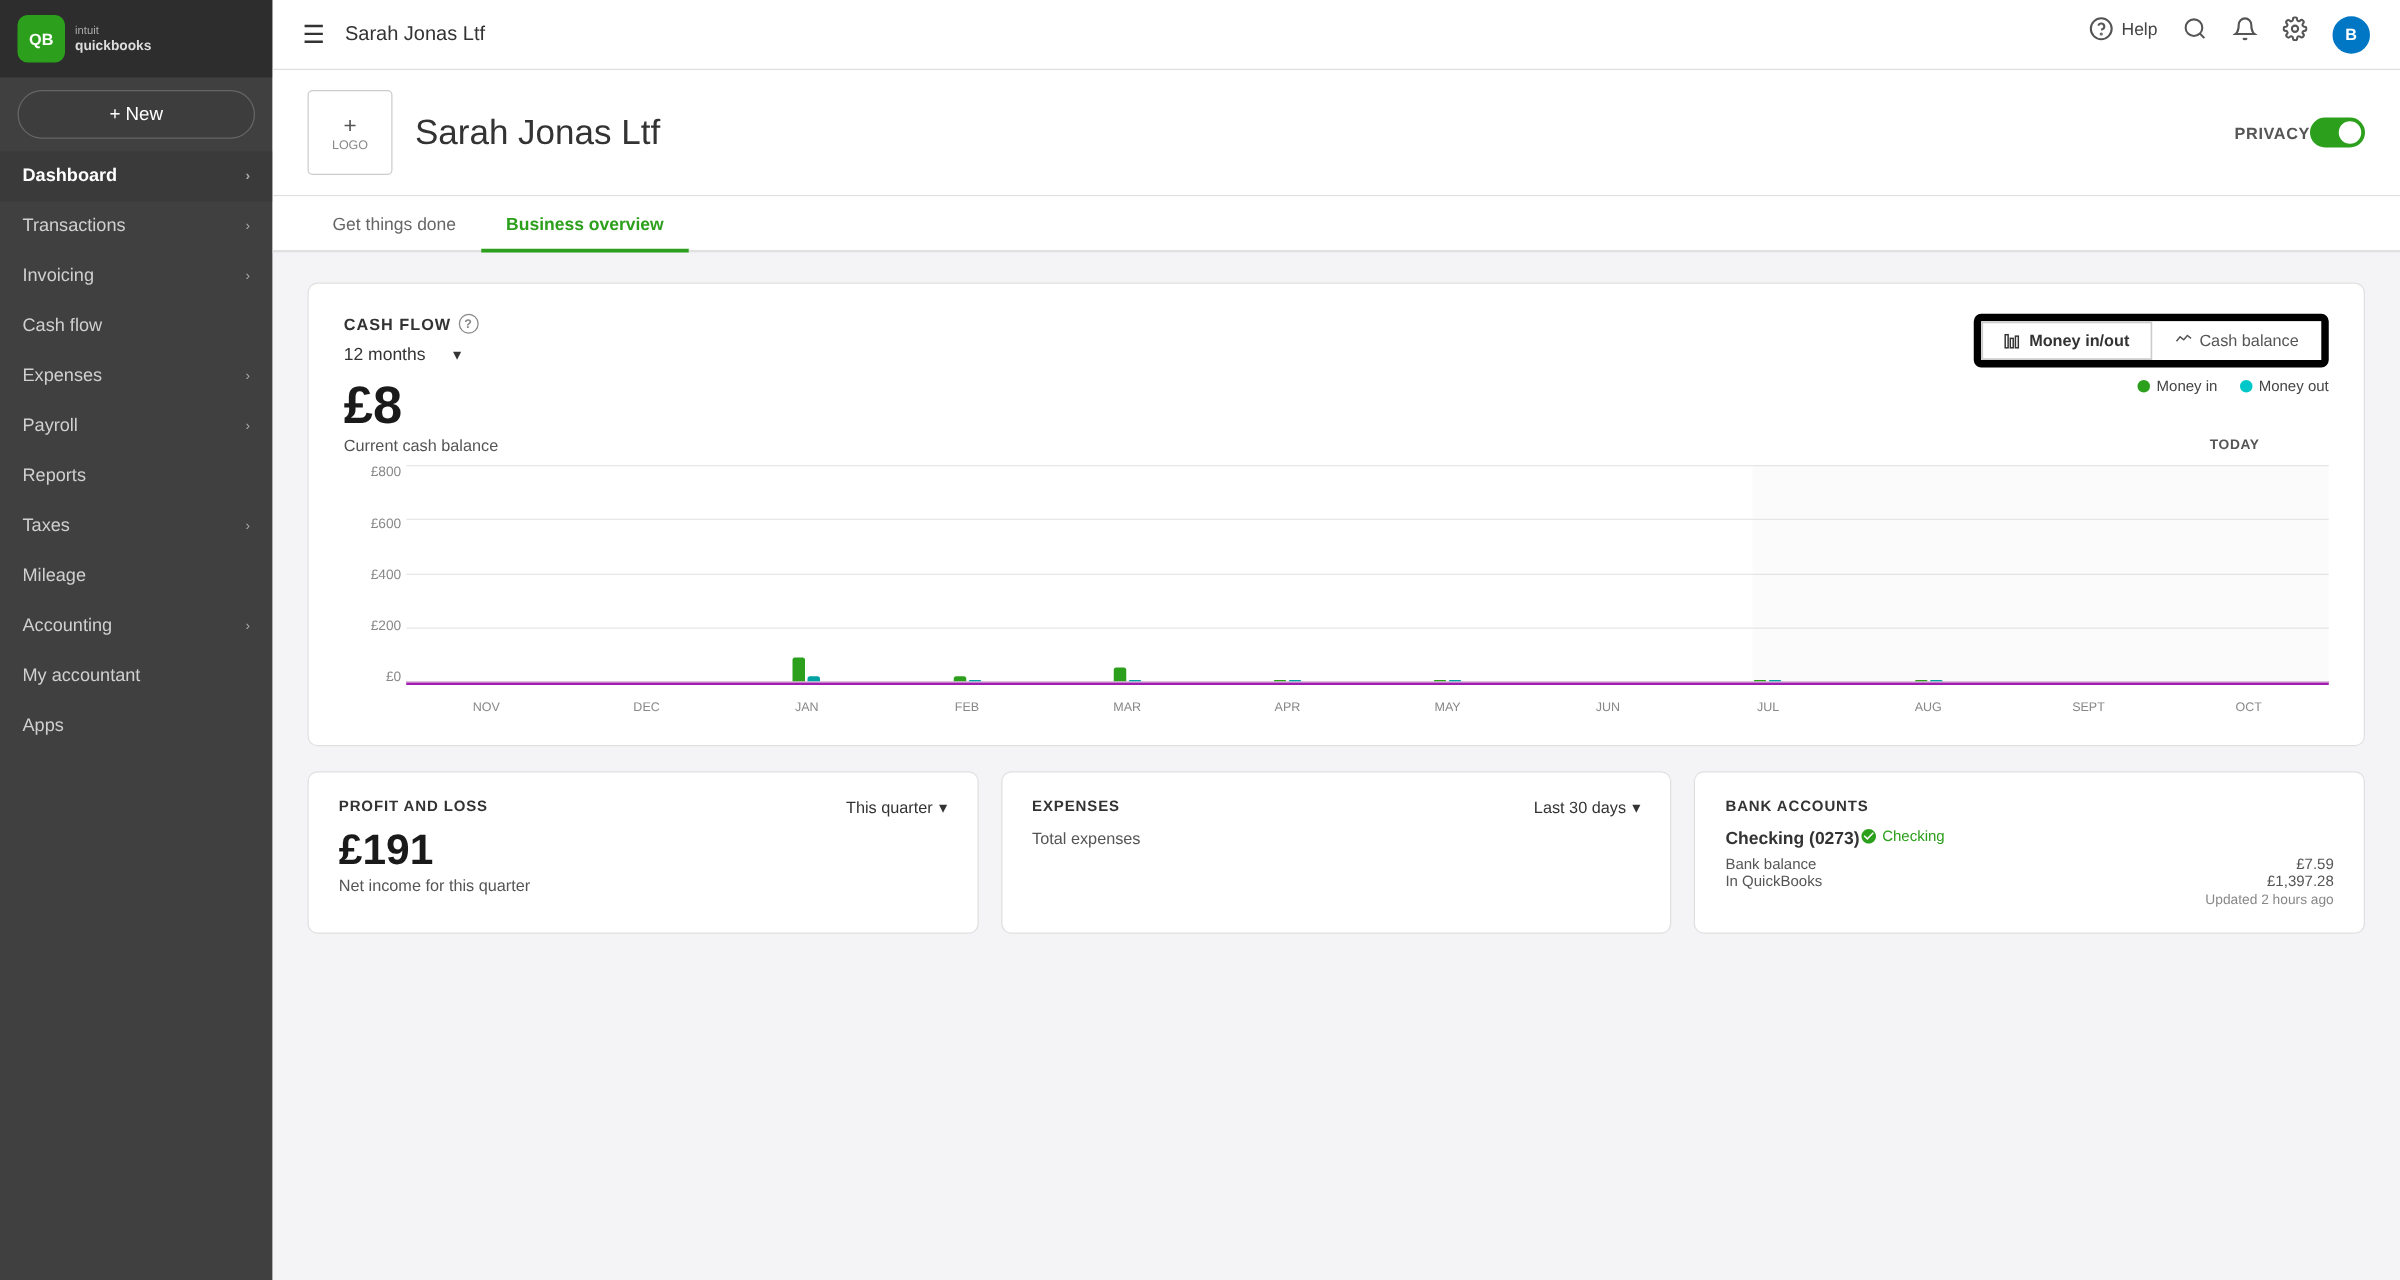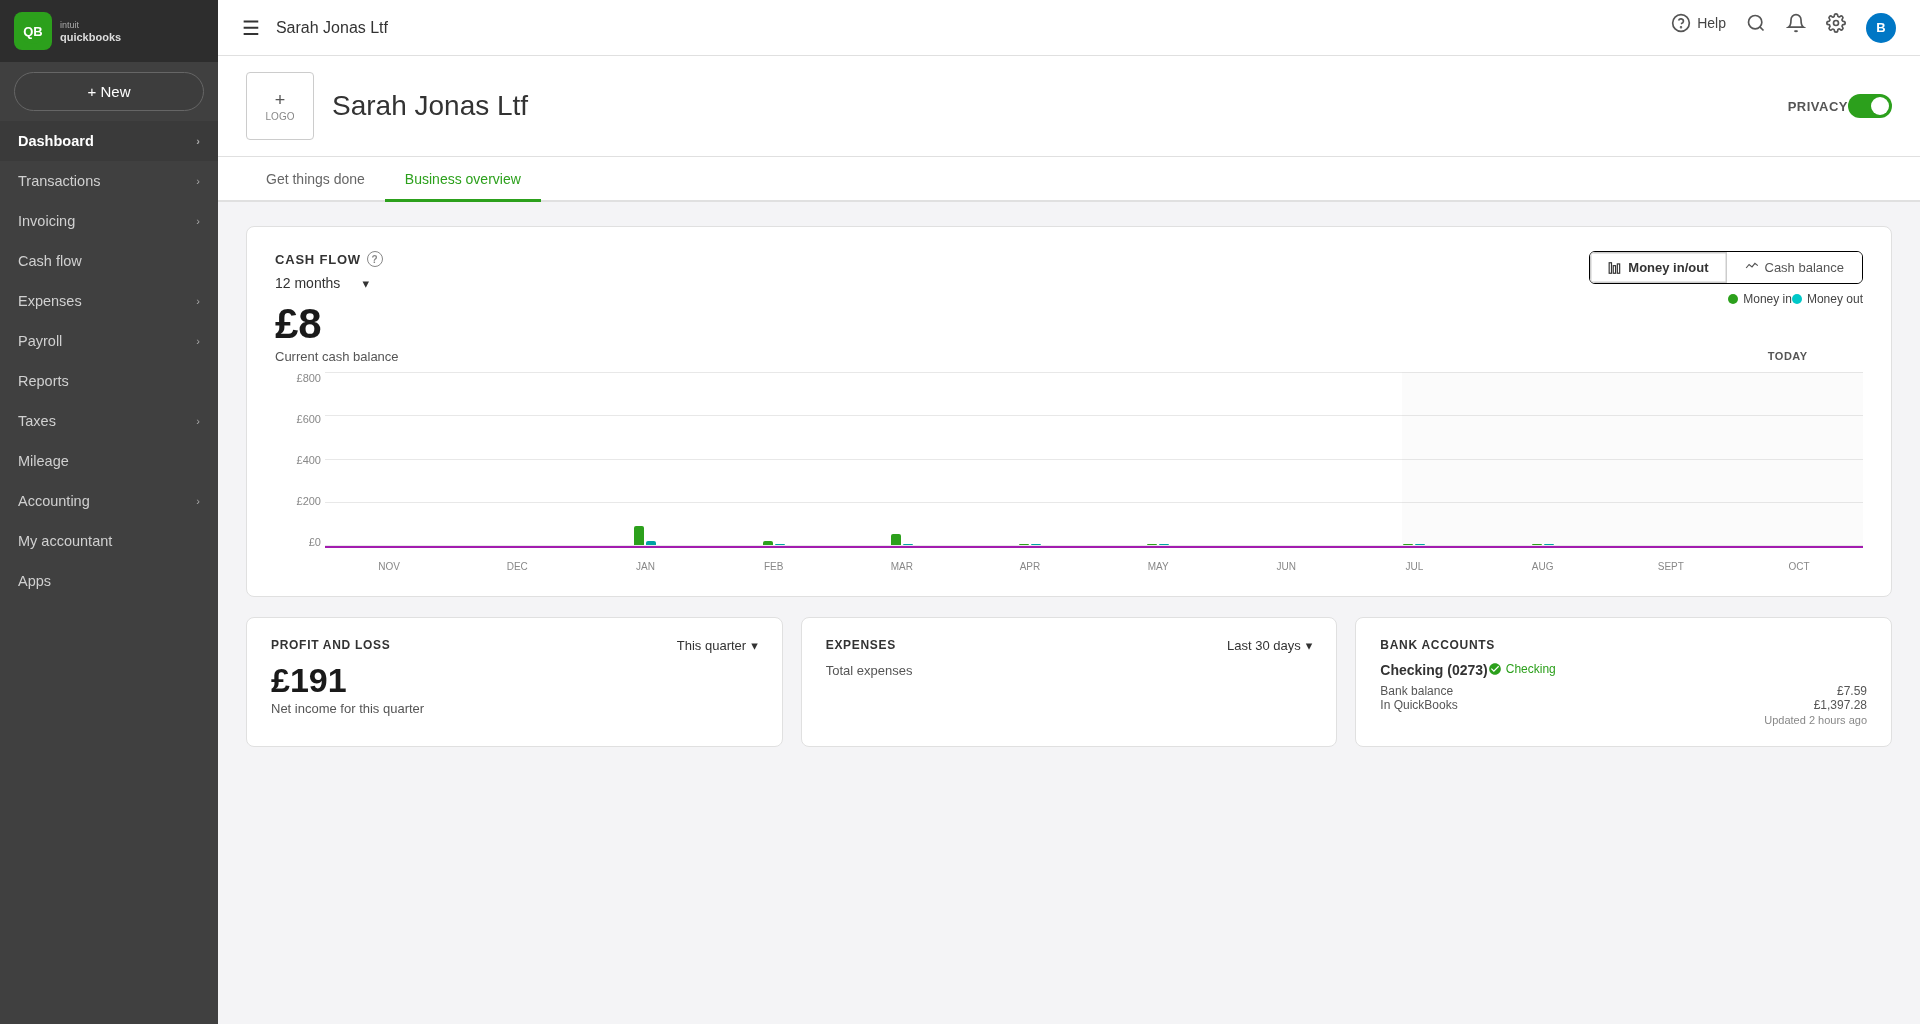--- a/index.html
+++ b/index.html
@@ -211,21 +211,21 @@
       padding: 14px 20px 12px;
       font-size: 14px;
       cursor: pointer;
       color: #666;
       border-bottom: 3px solid transparent;
       margin-bottom: -2px;
     }
     .tab-item.active {
       color: #2ca01c;
       border-bottom-color: #2ca01c;
-      font-weight: 400;
+      font-weight: 700;
     }
 
     
     #inner-content {
       padding: 24px 28px;
     }
 
     
     .card {
       background: #fff;
@@ -280,21 +280,21 @@
 
     
     .chart-header {
       display: flex;
       justify-content: flex-end;
       align-items: center;
       margin-bottom: 8px;
     }
     .chart-toggle-group {
       display: flex;
-      border: 1px solid #000000;
+      border: 6px solid #000000;
       border-radius: 6px;
       overflow: hidden;
     }
     .chart-toggle-btn {
       padding: 8px 18px;
       font-size: 13px;
       cursor: pointer;
       color: #555;
       display: flex;
       align-items: center;
@@ -305,20 +305,21 @@
     .chart-toggle-btn.active {
       background: #fff;
       color: #333;
       font-weight: 600;
       box-shadow: inset 0 0 0 1.5px #ccc;
     }
 
     .chart-legend {
       display: flex;
       align-items: center;
+      gap: 18px;
       margin-bottom: 6px;
       justify-content: flex-end;
     }
     .legend-item {
       display: flex;
       align-items: center;
       gap: 5px;
       font-size: 12px;
       color: #444;
     }

